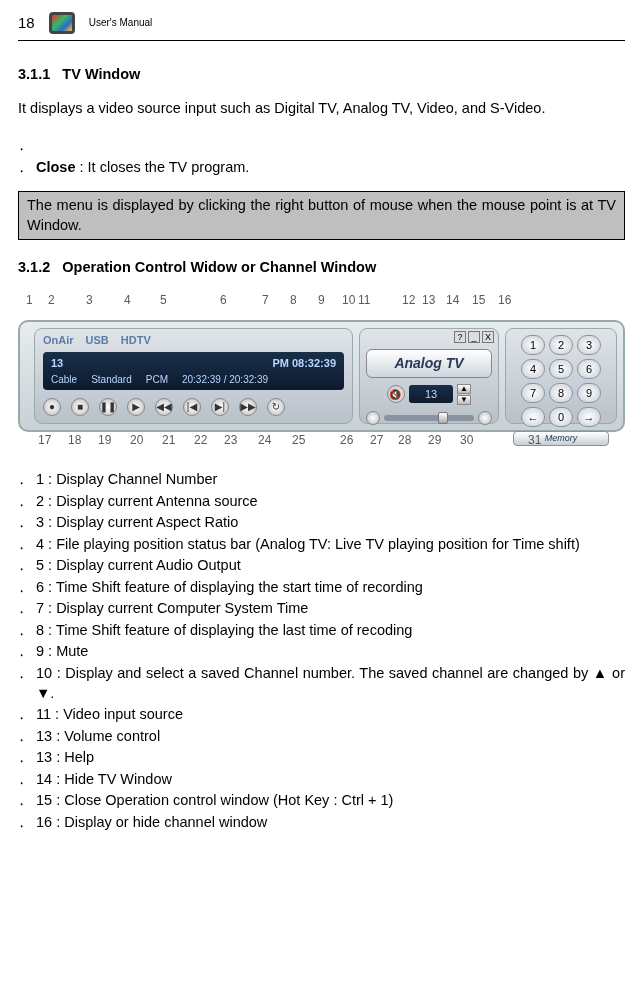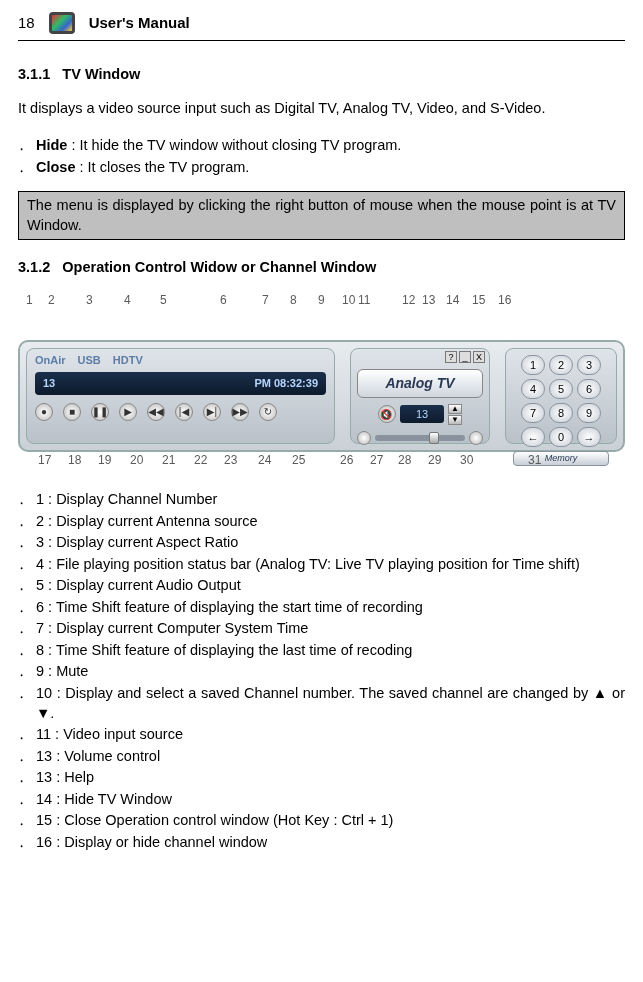--- a/index.html
+++ b/index.html
@@ -21,21 +21,21 @@
     margin-bottom: 24px;
   }
   .page-num { font-size: 15px; }
   .tv-icon {
     width: 26px; height: 22px;
     background: linear-gradient(135deg,#d33 0%,#3b6 40%,#36c 70%,#fc3 100%);
     border: 3px solid #444;
     border-radius: 4px;
     position: relative;
   }
-  .manual-title { font-size: 15px; font-weight: bold; }
+  .manual-title { font-size: 10px; }
   .section-head { font-weight: bold; margin: 10px 0 14px 0; }
   .para { text-align: justify; margin-bottom: 18px; }
   .bullets { margin-bottom: 14px; }
   .bullets .row { display: flex; gap: 6px; margin: 2px 0 2px 0; padding-left: 0; }
   .bullets .dot { min-width: 12px; }
   .notebox {
     border: 1.5px solid #000;
     background: #bfbfbf;
     padding: 4px 8px;
     text-align: justify;
@@ -47,25 +47,24 @@
     position: relative;
     height: 28px;
     font-size: 12px;
     color: #5a5a5a;
   }
   .callouts-top span, .callouts-bottom span { position: absolute; }
   .panel {
     border: 2px solid #9aa;
     border-radius: 10px;
     background: linear-gradient(#e8ecef,#c9d0d6);
-    padding: 6px 6px 6px 6px;
+    padding: 6px 6px 6px 14px;
     display: flex;
-    gap: 15px;
+    gap: 6px;
     height: 112px;
-    margin-top: 20px;
   }
   .panel-left {
     flex: 1;
     background: linear-gradient(#dfe4e9,#b9c1c9);
     border-radius: 8px;
     border: 1px solid #9aa;
     padding: 4px 8px;
     display: flex;
     flex-direction: column;
     gap: 4px;
@@ -148,23 +147,20 @@
 <div class="section-head">
   <span>3.1.1</span>&nbsp;&nbsp;
   <span>TV Window</span>
 </div>
 
 <p class="para">It displays a video source input such as Digital TV, Analog TV, Video, and S-Video.</p>
 
 <div class="bullets">
   <div class="row">
     <span class="dot">․</span>
-    <span class="txt">
-      <b>Hide</b><span> : It hide the TV window without closing TV program.</span>
-    </span>
   </div>
   <div class="row">
     <span class="dot">․</span>
     <span class="txt">
       <b>Close</b><span> : It closes the TV program.</span>
     </span>
   </div>
 </div>
 
 <div class="notebox">The menu is displayed by clicking the right button of mouse when the mouse point is at TV Window.</div>
@@ -199,20 +195,26 @@
       <div class="topline">
         <span>OnAir</span>
         <span>USB</span>
         <span>HDTV</span>
       </div>
       <div class="lcd">
         <div class="lcd-row1">
           <span>13</span>
           <span>PM 08:32:39</span>
         </div>
+        <div class="lcd-row2">
+          <span>Cable</span>
+          <span>Standard</span>
+          <span>PCM</span>
+          <span>20:32:39 / 20:32:39</span>
+        </div>
       </div>
       <div class="transport">
         <span class="tbtn">●</span>
         <span class="tbtn">■</span>
         <span class="tbtn">❚❚</span>
         <span class="tbtn">▶</span>
         <span class="tbtn">◀◀</span>
         <span class="tbtn">|◀</span>
         <span class="tbtn">▶|</span>
         <span class="tbtn">▶▶</span>

